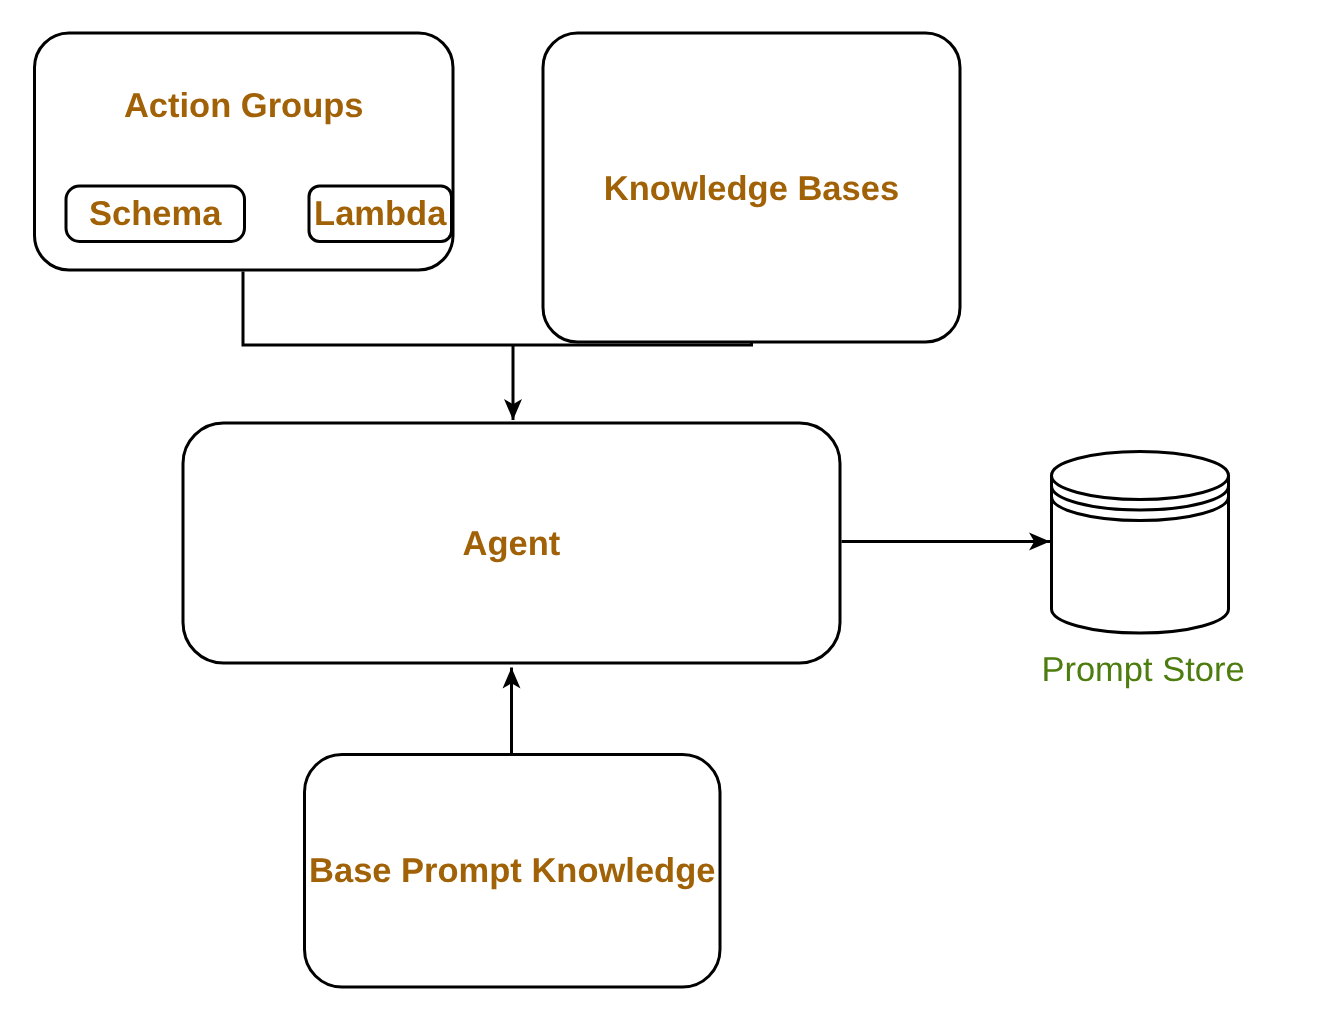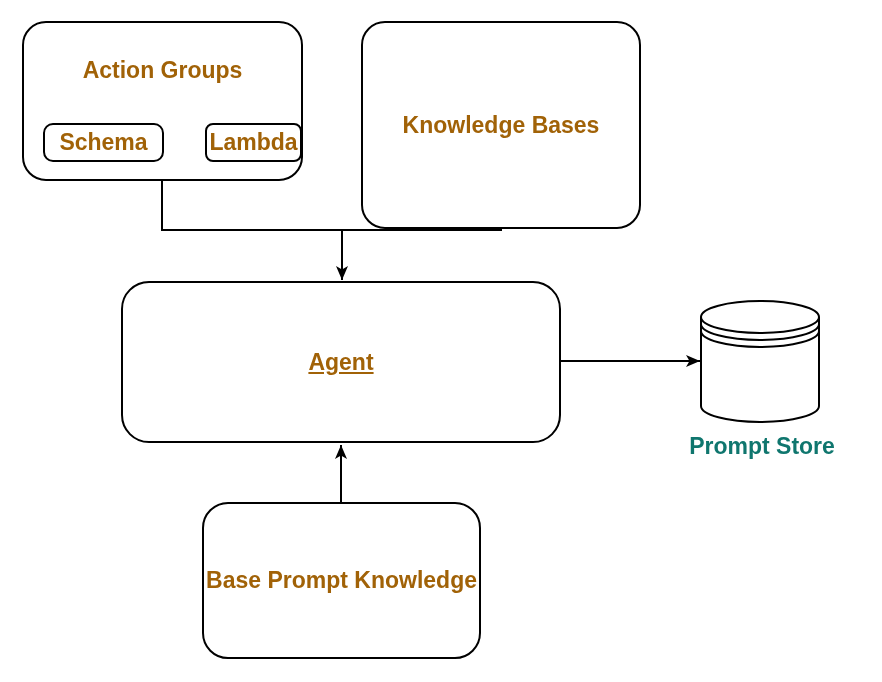--- a/index.html
+++ b/index.html
@@ -54,30 +54,30 @@
   #action-groups-title {
     position: absolute;
     left: 0; right: 0; top: 28px;
     height: 38px;
     display: flex; align-items: center; justify-content: center;
   }
   #schema-box  { left: 19px;  top: 100px; width: 121px; height: 39px; border-radius: 10px; }
   #lambda-box  { left: 159px; top: 100px; width: 97px; height: 39px; margin-left: 22px; }
   #knowledge-bases-box { left: 361px; top: 21px;  width: 280px; height: 208px; }
   #agent-box   { left: 121px; top: 281px; width: 440px; height: 162px; }
-  #agent-box .node-label { line-height: 38px; text-decoration: underline; }
+  #agent-box .node-label { line-height: 38px; }
   #base-prompt-box { left: 202px; top: 502px; width: 279px; height: 157px; border-radius: 26px; }
   #prompt-store-label {
     position: absolute;
     left: 642px; top: 432px;
     width: 240px; height: 28px;
     display: flex; align-items: center; justify-content: center;
-    font-weight: 700;
+    font-weight: 400;
     font-size: 23px;
-    color: #0f766e;
+    color: #4d7c0f;
     white-space: nowrap;
   }
 </style>
 </head>
 <body>
 
 <div class="canvas">
 
   <svg class="edges-layer" width="882" height="682" viewBox="0 0 882 682" xmlns="http://www.w3.org/2000/svg">
     <defs>

